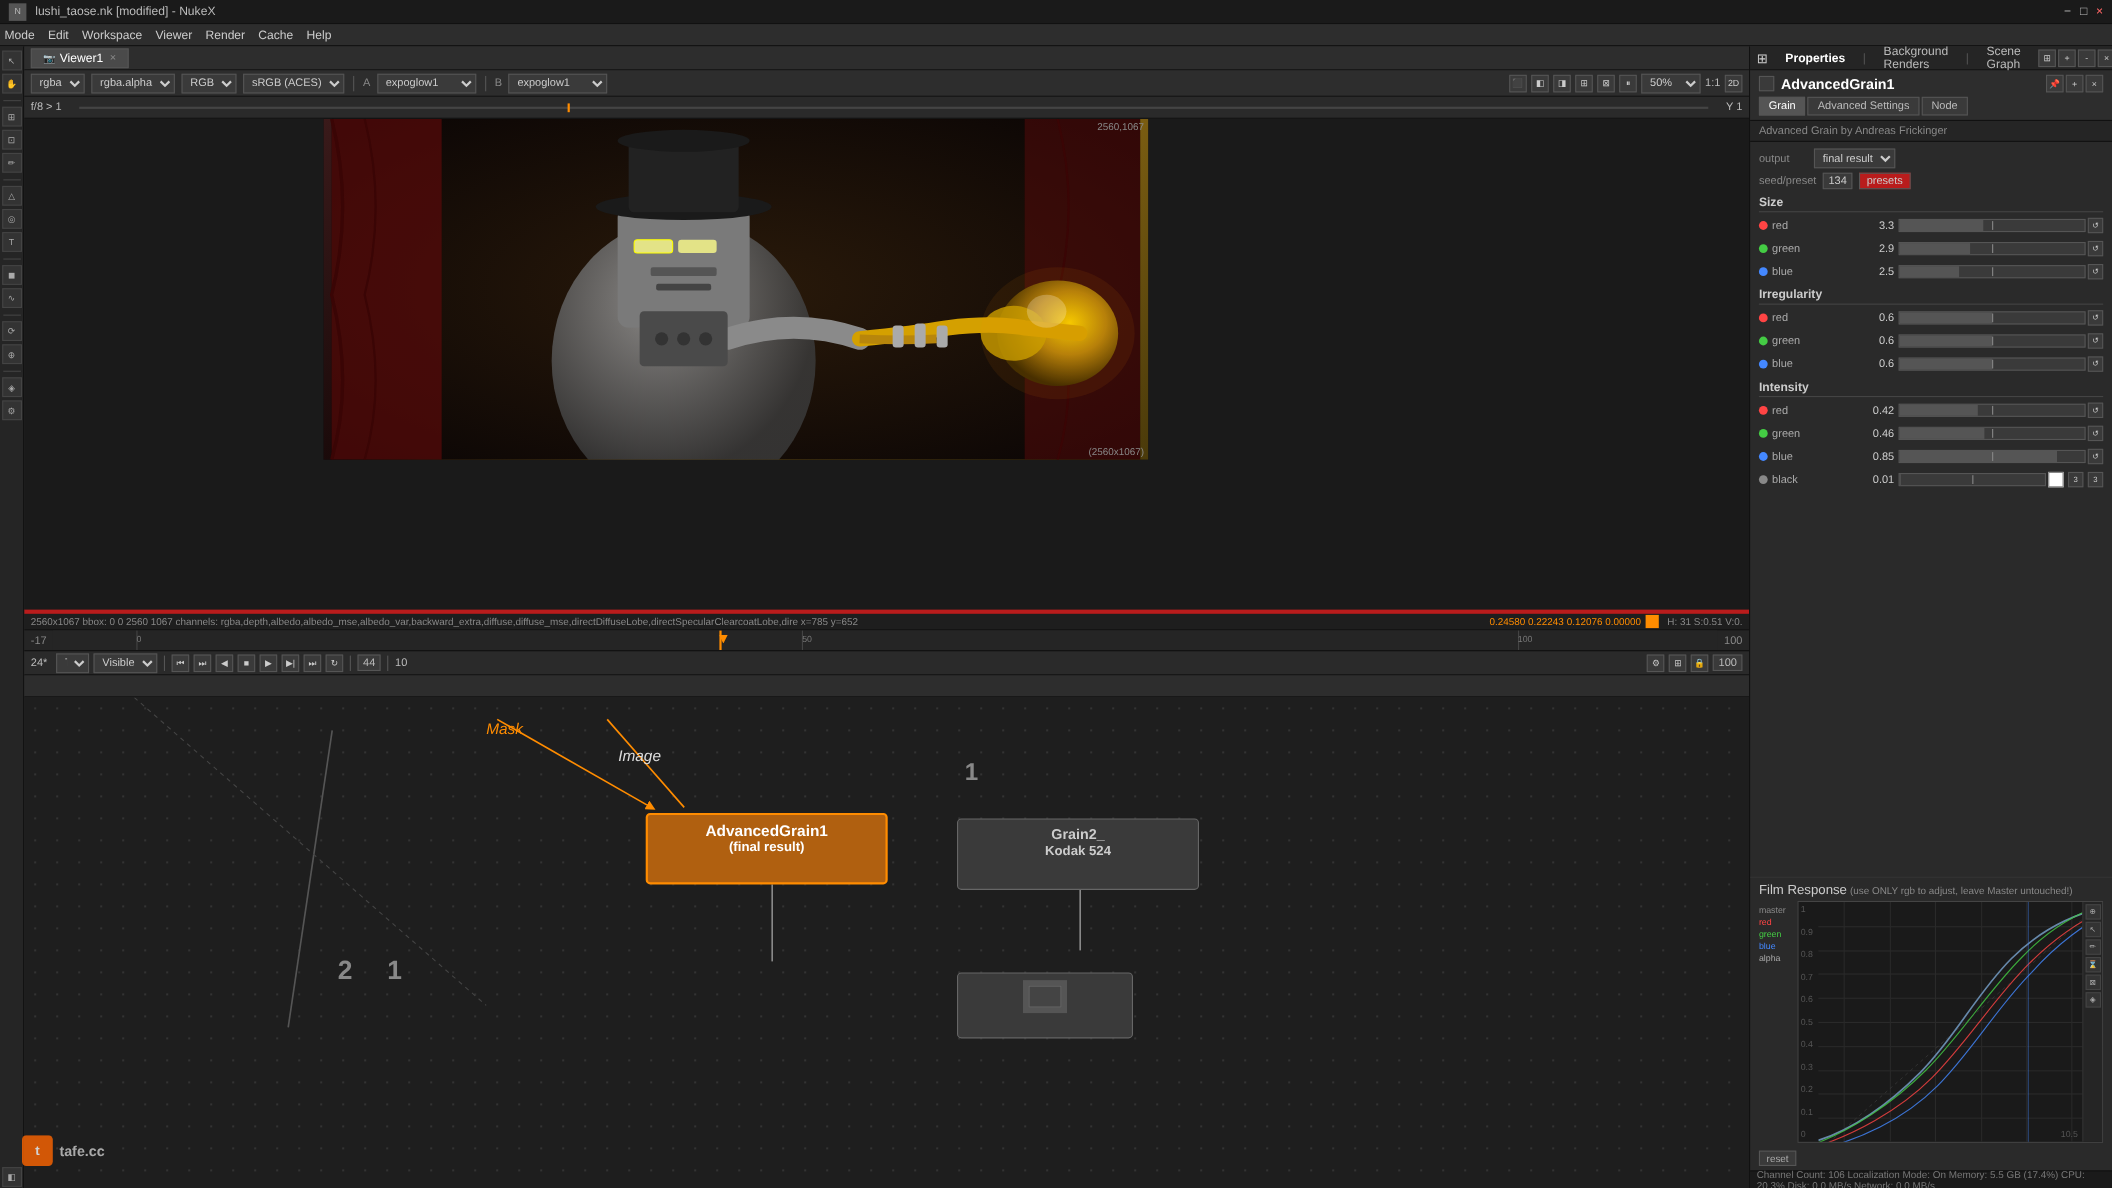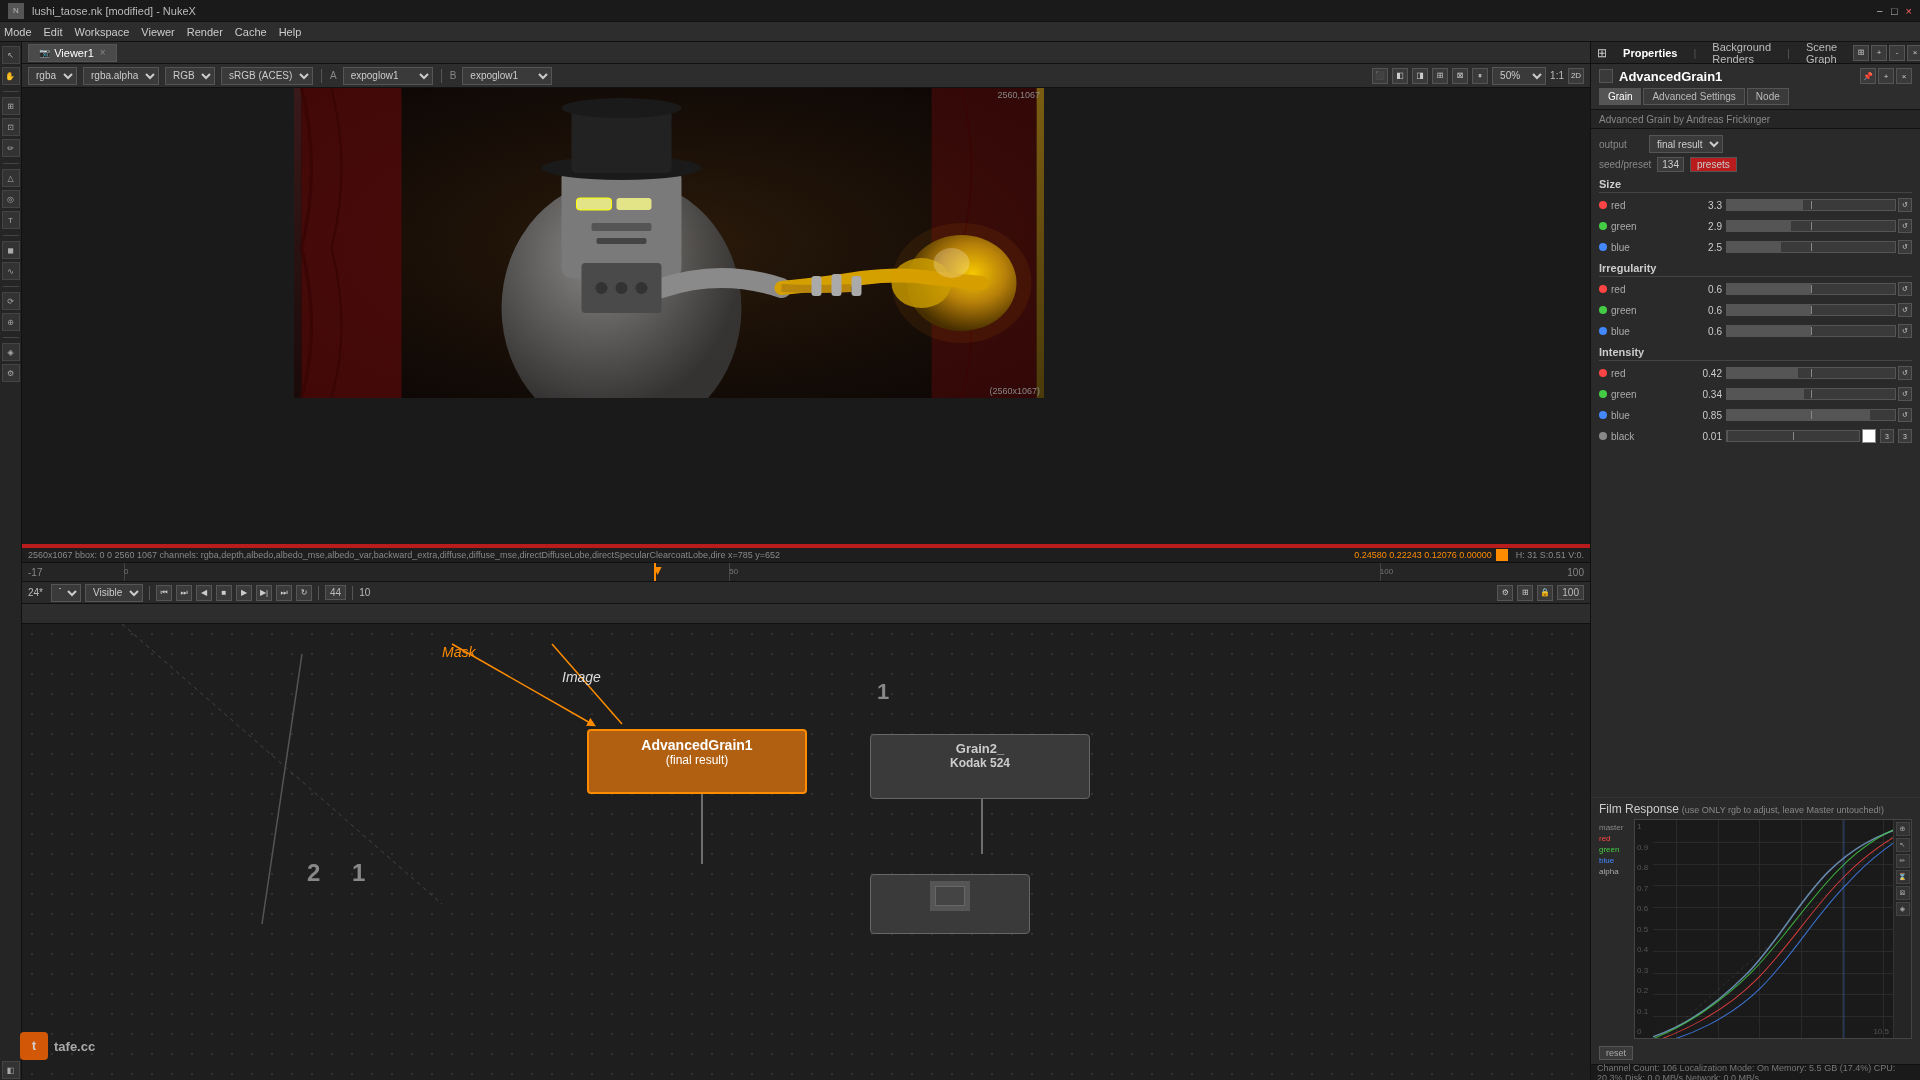--- a/index.html
+++ b/index.html
@@ -753,20 +753,27 @@
         <select class="vt-select">
           <option>50%</option>
           <option>100%</option>
           <option>25%</option>
         </select>
         <span>1:1</span>
         <div class="pb-btn">2D</div>
       </div>
     </div>
 
+    <div id="frame-info-bar">
+      <span>f/8 &gt; 1</span>
+      <div style="flex:1;height:2px;background:#444;margin:0 8px;position:relative;">
+        <div style="position:absolute;left:30%;width:2px;height:8px;background:#ff8c00;top:-3px;"></div>
+      </div>
+      <span>Y 1</span>
+    </div>
 
     <div id="viewer-area">
 
       <div id="viewer-image-container">
         <div id="viewer-image">
 
           <svg width="100%" height="100%" viewBox="0 0 735 310">
 
             <defs>
               <radialGradient id="bg-grad" cx="50%" cy="50%" r="70%">
@@ -918,21 +925,21 @@
         </defs>
       </svg>
 
       <div class="arrow-label" style="left:420px;top:20px;">Mask</div>
       <div class="arrow-label" style="left:540px;top:45px;color:#ddd;font-style:italic;">Image</div>
 
       <div class="num-badge" style="left:855px;top:55px;font-size:22px;">1</div>
 
       <div class="node node-selected" style="left:565px;top:105px;width:220px;height:65px;">
         <div style="font-size:14px;">AdvancedGrain1</div>
-        <div style="font-size:12px;font-weight:normal;">(final result)</div>
+        <div style="font-size:12px;font-weight:bold;">(final result)</div>
       </div>
 
       <div class="node node-normal" style="left:848px;top:110px;width:220px;height:65px;overflow:hidden;">
         <div style="font-size:13px;">Grain2_</div>
         <div style="font-size:12px;">Kodak 524</div>
       </div>
 
       <div class="node node-normal" style="left:848px;top:250px;width:160px;height:60px;">
         <div style="font-size:10px;display:flex;align-items:center;justify-content:center;gap:4px;">
           <div style="width:40px;height:30px;background:#555;display:flex;align-items:center;justify-content:center;">
@@ -1080,21 +1087,21 @@
         <div class="prop-slider">
           <div class="prop-slider-fill" style="width:42%;"></div>
           <div class="prop-slider-line" style="left:50%;"></div>
         </div>
         <div class="prop-btn-small">↺</div>
       </div>
 
       <div class="prop-row">
         <div class="color-dot" style="background:#44cc44;"></div>
         <span class="prop-label">green</span>
-        <span class="prop-value">0.34</span>
+        <span class="prop-value">0.46</span>
         <div class="prop-slider">
           <div class="prop-slider-fill" style="width:46%;"></div>
           <div class="prop-slider-line" style="left:50%;"></div>
         </div>
         <div class="prop-btn-small">↺</div>
       </div>
 
       <div class="prop-row">
         <div class="color-dot" style="background:#4488ff;"></div>
         <span class="prop-label">blue</span>

